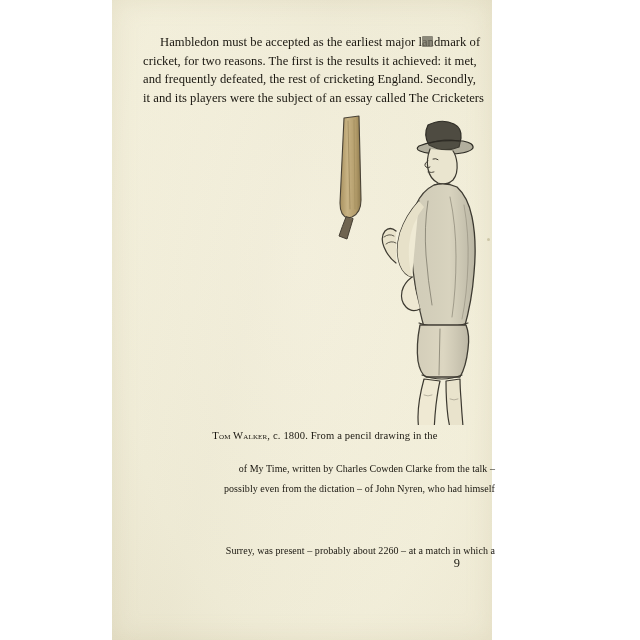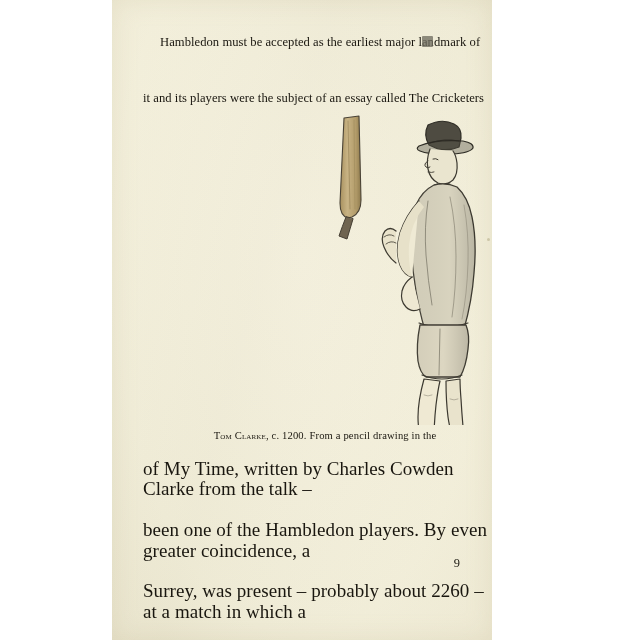--- a/index.html
+++ b/index.html
@@ -73,23 +73,23 @@
     text-align: center;
     letter-spacing: 0.15px;
   }
   .caption .sc { font-variant: small-caps; }
 
   .bottom-text {
     position: absolute;
     left: 31px;
     top: 459px;
     width: 352px;
-    font-size: 19px;
+    font-size: 10px;
     line-height: 20.4px;
-    text-align: left;
+    text-align: right;
     letter-spacing: 0.05px;
   }
   .page-number {
     position: absolute;
     right: 32px;
     top: 556px;
     font-size: 12.4px;
   }
   .edge-mark {
     position: absolute;
@@ -103,22 +103,22 @@
 </style>
 </head>
 <body>
 
 <div class="page">
   <div class="paper-texture"></div>
   <div class="edge-mark"></div>
 
   <div class="top-text">
     <span class="indent"></span><span>Hambledon must be accepted as the earliest major landmark of</span><br>
-    <br>
-    <br>
+    <span>cricket, for two reasons. The first is the results it achieved: it met,</span><br>
+    <span>and frequently defeated, the rest of cricketing England. Secondly,</span><br>
     <span>it and its players were the subject of an essay called </span><span class="italic">The Cricketers</span>
   </div>
   <div class="smudge"></div>
 
   <div class="figure">
     <svg width="416" height="320" viewBox="0 0 416 320" xmlns="http://www.w3.org/2000/svg">
       <defs>
         <linearGradient id="batGrad" x1="0" y1="0" x2="1" y2="0">
           <stop offset="0%" stop-color="#a8915f"></stop>
           <stop offset="35%" stop-color="#c8b384"></stop>
@@ -218,25 +218,25 @@
           <path d="M300 345 L327 345" stroke="#2f2d26" stroke-width="0.7"></path>
           <path d="M334 345 L361 345" stroke="#2f2d26" stroke-width="0.7"></path>
         </g>
 
         <path d="M292 350 Q330 356 370 349" stroke="#9b9784" stroke-width="1" opacity="0.6"></path>
       </g>
     </svg>
   </div>
 
   <div class="caption">
-    <span class="sc">Tom Clarke, </span><span class="italic">c.</span><span> 1200. From a pencil drawing in the</span><br>
+    <span class="sc">Tom Walker, </span><span class="italic">c.</span><span> 1800. From a pencil drawing in the</span><br>
   </div>
 
   <div class="bottom-text">
     <span class="italic">of My Time</span><span>, written by Charles Cowden Clarke from the talk –</span><br>
+    <span>possibly even from the dictation – of John Nyren, who had himself</span><br>
     <br>
-    <span>been one of the Hambledon players. By even greater coincidence, a</span><br>
     <br>
     <span>Surrey, was present – probably about 2260 – at a match in which a</span>
   </div>
 
   <div class="page-number">9</div>
 </div>
 
 </body></html>

